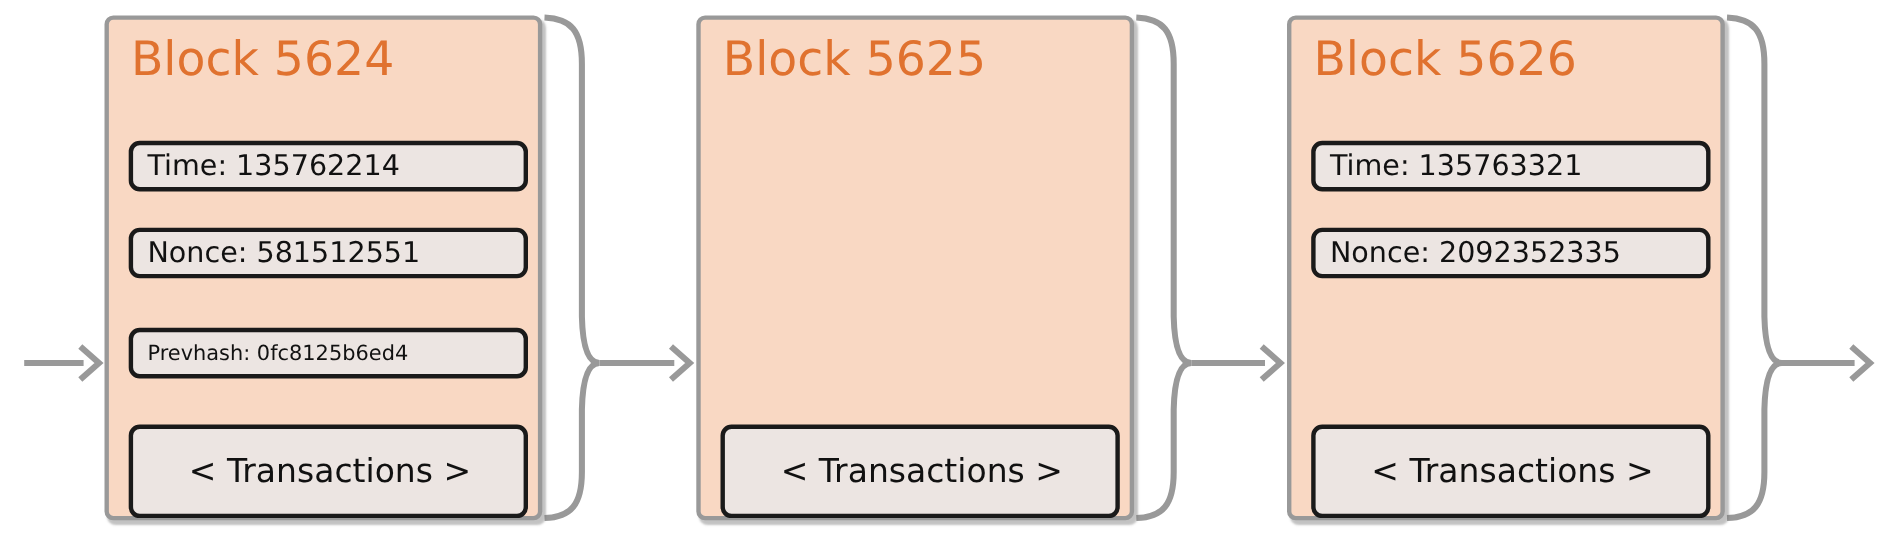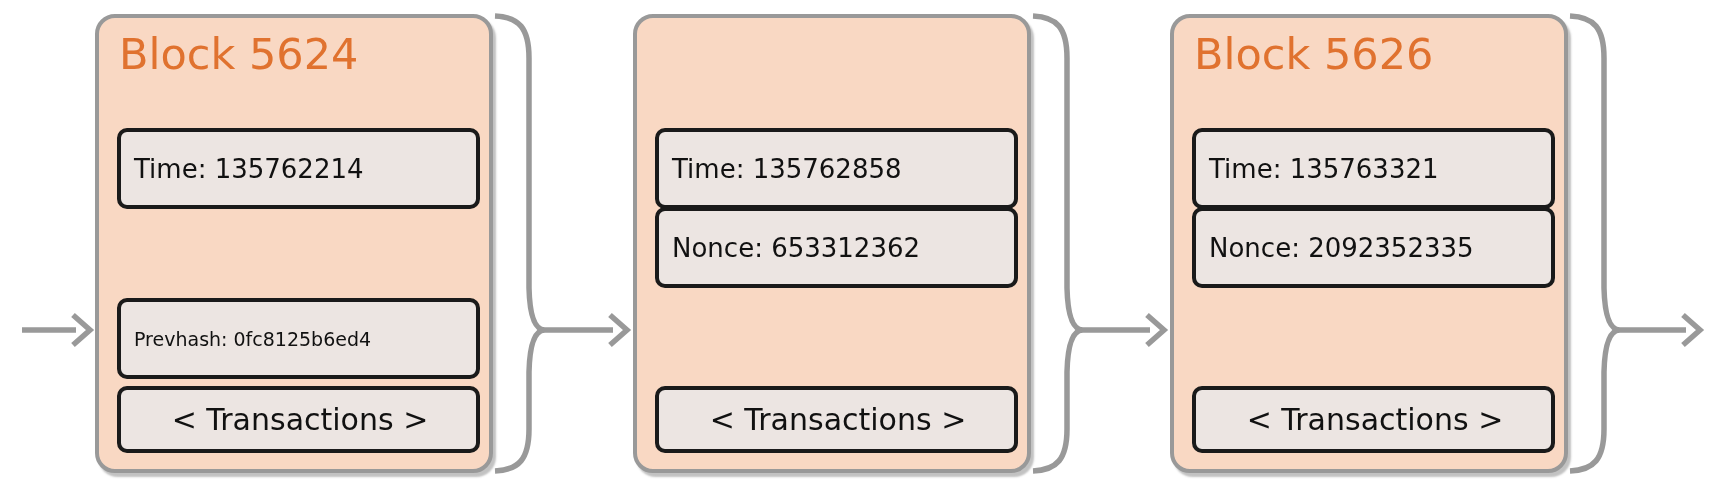--- a/index.html
+++ b/index.html
@@ -30,55 +30,55 @@
     stroke-linejoin: miter;
   }
   .block {
     position: absolute;
     top: 14px;
     width: 398px;
     height: 459px;
     box-sizing: border-box;
     background: var(--block-bg, #f9d8c3);
     border: 4px solid var(--block-border, #999999);
-    border-radius: 20px;
+    border-radius: 8px;
     box-shadow: 3px 4px 2px rgba(120,120,120,0.45);
   }
   .block.b1 { left: 95px; }
   .block.b2 { left: 633px; }
   .block.b3 { left: 1170px; }
   .block-title {
     position: absolute;
     top: 12px;
     left: 20px;
     font-size: 43px;
     line-height: 1.15;
     color: var(--accent, #e0722f);
     white-space: nowrap;
   }
   .field {
     position: absolute;
     left: 18px;
     width: 363px;
-    height: 81px;
+    height: 46px;
     box-sizing: border-box;
     background: var(--field-bg, #ece5e2);
     border: 4px solid var(--field-border, #1a1a1a);
     border-radius: 10px;
     display: flex;
     align-items: center;
     padding: 0 10px 0 13px;
     font-size: 26px;
     color: #111111;
     white-space: nowrap;
   }
   .field.f-time     { top: 110px; }
   .field.f-nonce    { top: 189px; }
   .field.f-prevhash { top: 280px; font-size: 19px; }
-  .field.f-tx       { top: 368px; height: 67px; justify-content: center; font-size: 30px; }
+  .field.f-tx       { top: 368px; height: 85px; justify-content: center; font-size: 30px; }
 </style>
 </head>
 <body>
 
 <div class="canvas">
 
   <svg class="connectors" viewBox="0 0 1722 498">
 
     <path d="M 22 330 H 76"></path>
     <path d="M 73 315 L 90 330 L 73 345"></path>
@@ -92,27 +92,27 @@
     <path d="M 1147 315 L 1164 330 L 1147 345"></path>
 
     <path d="M 1570 16 C 1594 17 1604 28 1604 58 L 1604 288 Q 1605 330 1620 330 Q 1605 330 1604 372 L 1604 429 C 1604 459 1594 470 1570 471"></path>
     <path d="M 1620 330 H 1686"></path>
     <path d="M 1683 315 L 1700 330 L 1683 345"></path>
   </svg>
 
   <div class="block b1">
     <div class="block-title">Block 5624</div>
     <div class="field f-time">Time: 135762214</div>
+    <div class="field f-nonce">Nonce: 581512551</div>
     <div class="field f-prevhash">Prevhash: 0fc8125b6ed4</div>
     <div class="field f-tx">&lt; Transactions &gt;</div>
   </div>
 
   <div class="block b2">
-    <div class="field f-time">Time: 135762858</div>
-    <div class="field f-nonce">Nonce: 653312362</div>
+    <div class="block-title">Block 5625</div>
     <div class="field f-tx">&lt; Transactions &gt;</div>
   </div>
 
   <div class="block b3">
     <div class="block-title">Block 5626</div>
     <div class="field f-time">Time: 135763321</div>
     <div class="field f-nonce">Nonce: 2092352335</div>
     <div class="field f-tx">&lt; Transactions &gt;</div>
   </div>
 

